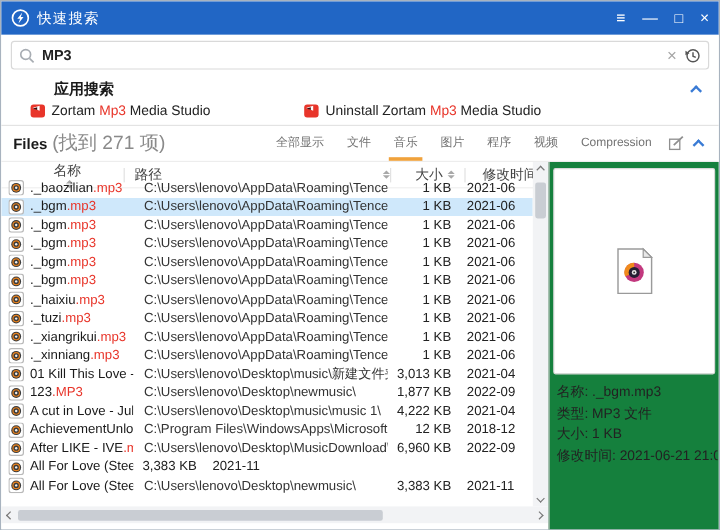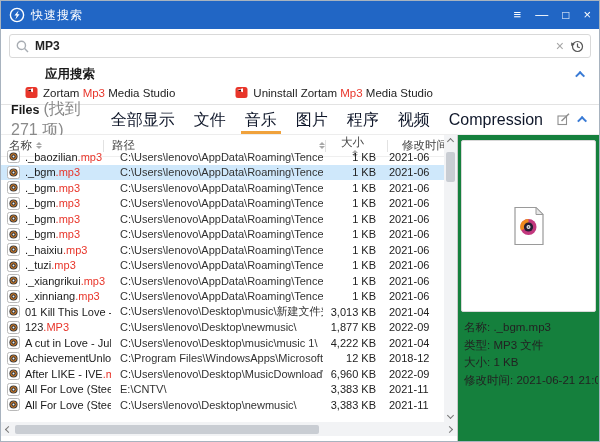--- a/index.html
+++ b/index.html
@@ -17,44 +17,44 @@
   .search-row { position:absolute; left:0; top:28px; width:598px; height:34px; background:#fff; }
   .search-box { position:absolute; left:8px; top:5px; width:582px; height:24px; border:1px solid #d9d9d9; border-radius:3px; display:flex; align-items:center; padding:0 6px; background:#fff; }
   .search-box input { border:none; outline:none; flex:1; font-size:12px; font-weight:bold; color:#222; margin-left:6px; font-family:"Liberation Sans",sans-serif; background:transparent; }
   .sb-right { display:flex; align-items:center; gap:6px; }
   .clear-x { color:#a5a5a5; font-size:14px; line-height:1; cursor:pointer; }
 
   
   .app-search { position:absolute; left:0; top:62px; width:598px; height:42px; border-bottom:1px solid #e3e3e3; background:#fff; }
   .sec-head { display:flex; align-items:center; padding:2px 14px 0 10px; height:20px; }
   .sec-title { font-size:12.5px; font-weight:bold; color:#1a1a1a;margin-left:34px; }
-  .app-items { display:flex; gap:60px; padding:3px 0 0 24px; }
+  .app-items { display:flex; gap:78px; padding:3px 0 0 24px; }
   .app-item { display:flex; align-items:center; gap:5px; font-size:11.5px; color:#222; cursor:pointer; }
   .red { color:#e8352a; }
 
   
   .chev-up { width:7px; height:7px; border-left:2px solid #3a7bd5; border-top:2px solid #3a7bd5; transform:rotate(45deg) translateY(2px); display:inline-block; margin-left:auto; }
 
   
   .files-head { position:absolute; left:0; top:104px; width:598px; height:30px; display:flex; align-items:center; padding:0 12px 0 10px; border-bottom:1px solid #ededed; background:#fff; }
   .files-title { font-size:12.5px; color:#1a1a1a; }
   .files-title b { font-weight:bold; }
   .files-count { color:#8a8a8a; font-size:16px; margin-left:4px; }
   .tabs { margin-left:auto; display:flex; align-items:center; gap:19px; height:30px; }
-  .tab { font-size:16px; color:#0f172a; line-height:30px; position:relative; cursor:pointer; white-space:nowrap; }
+  .tab { font-size:10px; color:#737373; line-height:30px; position:relative; cursor:pointer; white-space:nowrap; }
   .tab.active::after { content:""; position:absolute; left:-4px; right:-4px; bottom:1px; height:3px; background:#f0a23c; }
   .tab-extras { display:flex; align-items:center; gap:10px; margin-left:14px; }
 
   
   .table-wrap { position:absolute; left:0; top:134px; width:456px; height:307px; background:#fff; }
   .thead { display:flex; align-items:center; height:22px; border-bottom:1px solid #efefef; font-size:11.5px; color:#444; }
   .h { display:flex; align-items:center; white-space:nowrap; overflow:hidden; cursor:pointer; }
-  .h.nm { padding-left:8px; width:102px; }
+  .h.nm { padding-left:8px; width:102px;flex-direction:column; }
   .h.pt { padding-left:8px; width:221px;justify-content:space-between; }
-  .h.sz { width:53px; justify-content:flex-end; padding-right:0;flex-direction:column; }
+  .h.sz { width:53px; justify-content:flex-end; padding-right:0; }
   .h.dt { padding-left:14px; flex:1; }
   .vsep { width:1px; height:12px; background:#e2e2e2; }
   .sort { display:inline-flex; flex-direction:column; gap:1px; margin-left:4px; }
   .sort i { width:0; height:0; border-left:3px solid transparent; border-right:3px solid transparent; }
   .sort .u { border-bottom:3.5px solid #a8a8a8; }
   .sort .d { border-top:3.5px solid #a8a8a8; }
 
   .rows { position:absolute; left:0; top:14px; width:443px; height:264px; overflow:hidden; }
   .frow { display:flex; align-items:center; height:15.5px; padding-left:6px; font-size:11px; cursor:pointer; }
   .frow.selected { background:#cfe8fb; }
@@ -377,21 +377,20 @@
           <span class="fdate">2022-09</span>
         </div>
         <div class="frow">
           <svg width="13" height="13" viewBox="0 0 13 13">
             <rect x="0.5" y="0.5" width="12" height="12" rx="2" fill="#fff" stroke="#b9b9b9"></rect>
             <circle cx="6.5" cy="6.5" r="4.1" fill="#3a3a3a"></circle>
             <circle cx="6.5" cy="6.5" r="2.7" fill="none" stroke="#e8821e" stroke-width="1"></circle>
             <circle cx="6.5" cy="6.5" r="1" fill="#eee"></circle>
           </svg>
           <span class="fname"><span>All For Love (Steerner ...</span><span class="red"></span></span>
-          <span class="fpath">E:\CNTV\</span>
           <span class="fsize">3,383 KB</span>
           <span class="fdate">2021-11</span>
         </div>
         <div class="frow">
           <svg width="13" height="13" viewBox="0 0 13 13">
             <rect x="0.5" y="0.5" width="12" height="12" rx="2" fill="#fff" stroke="#b9b9b9"></rect>
             <circle cx="6.5" cy="6.5" r="4.1" fill="#3a3a3a"></circle>
             <circle cx="6.5" cy="6.5" r="2.7" fill="none" stroke="#e8821e" stroke-width="1"></circle>
             <circle cx="6.5" cy="6.5" r="1" fill="#eee"></circle>
           </svg>

